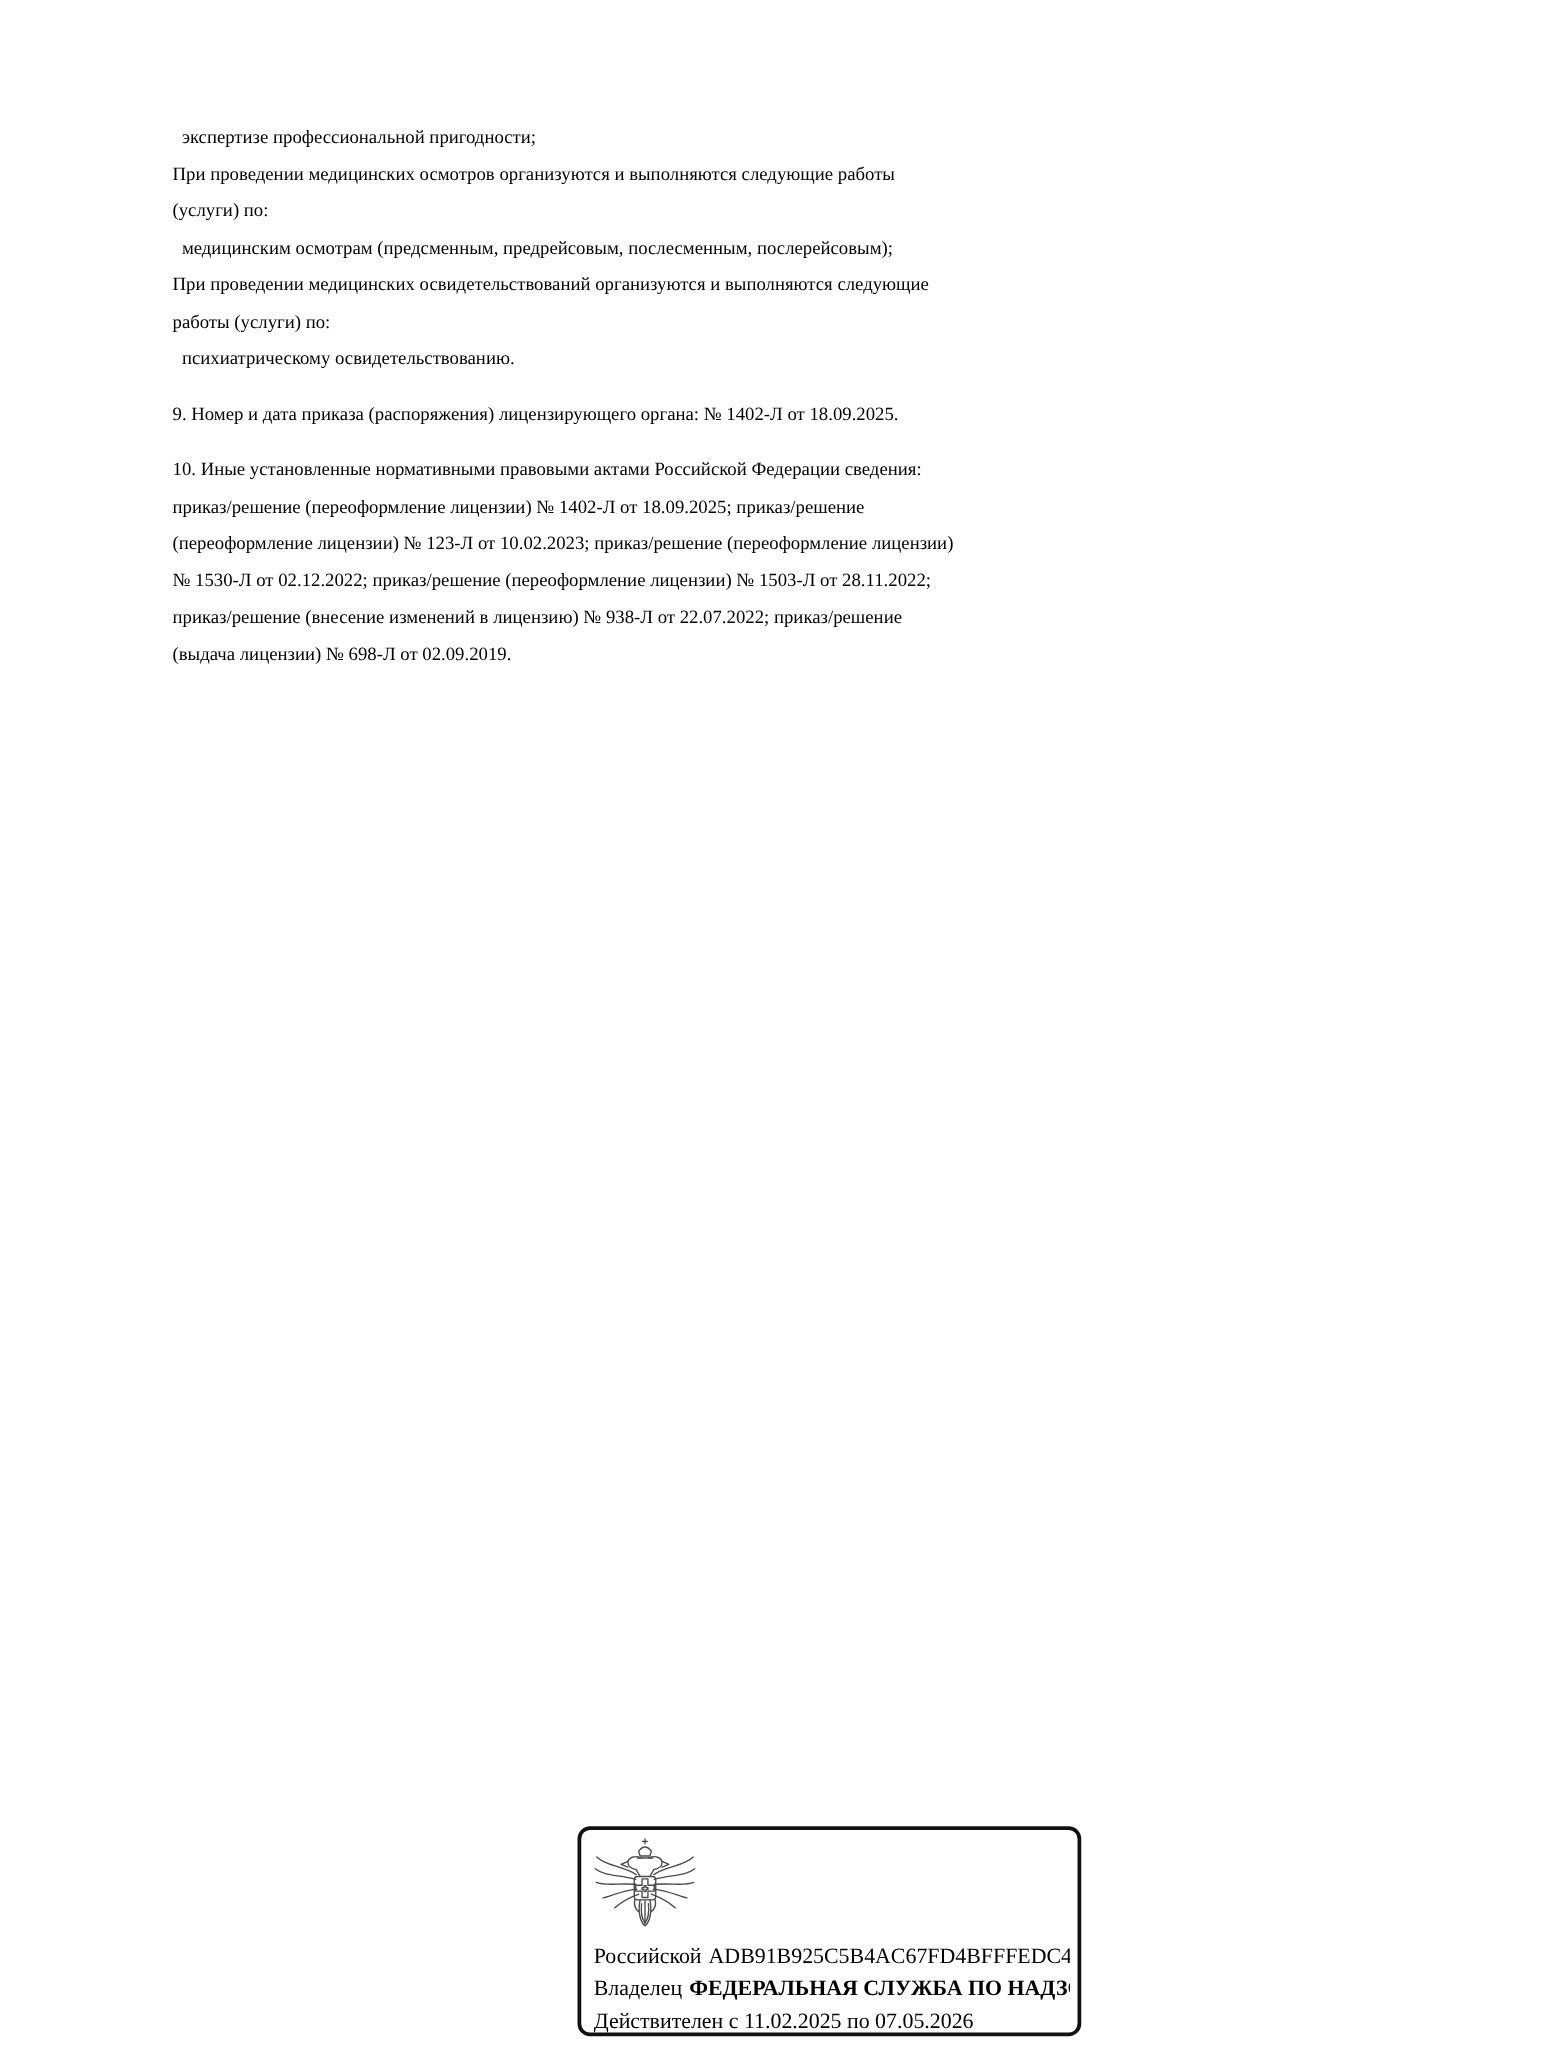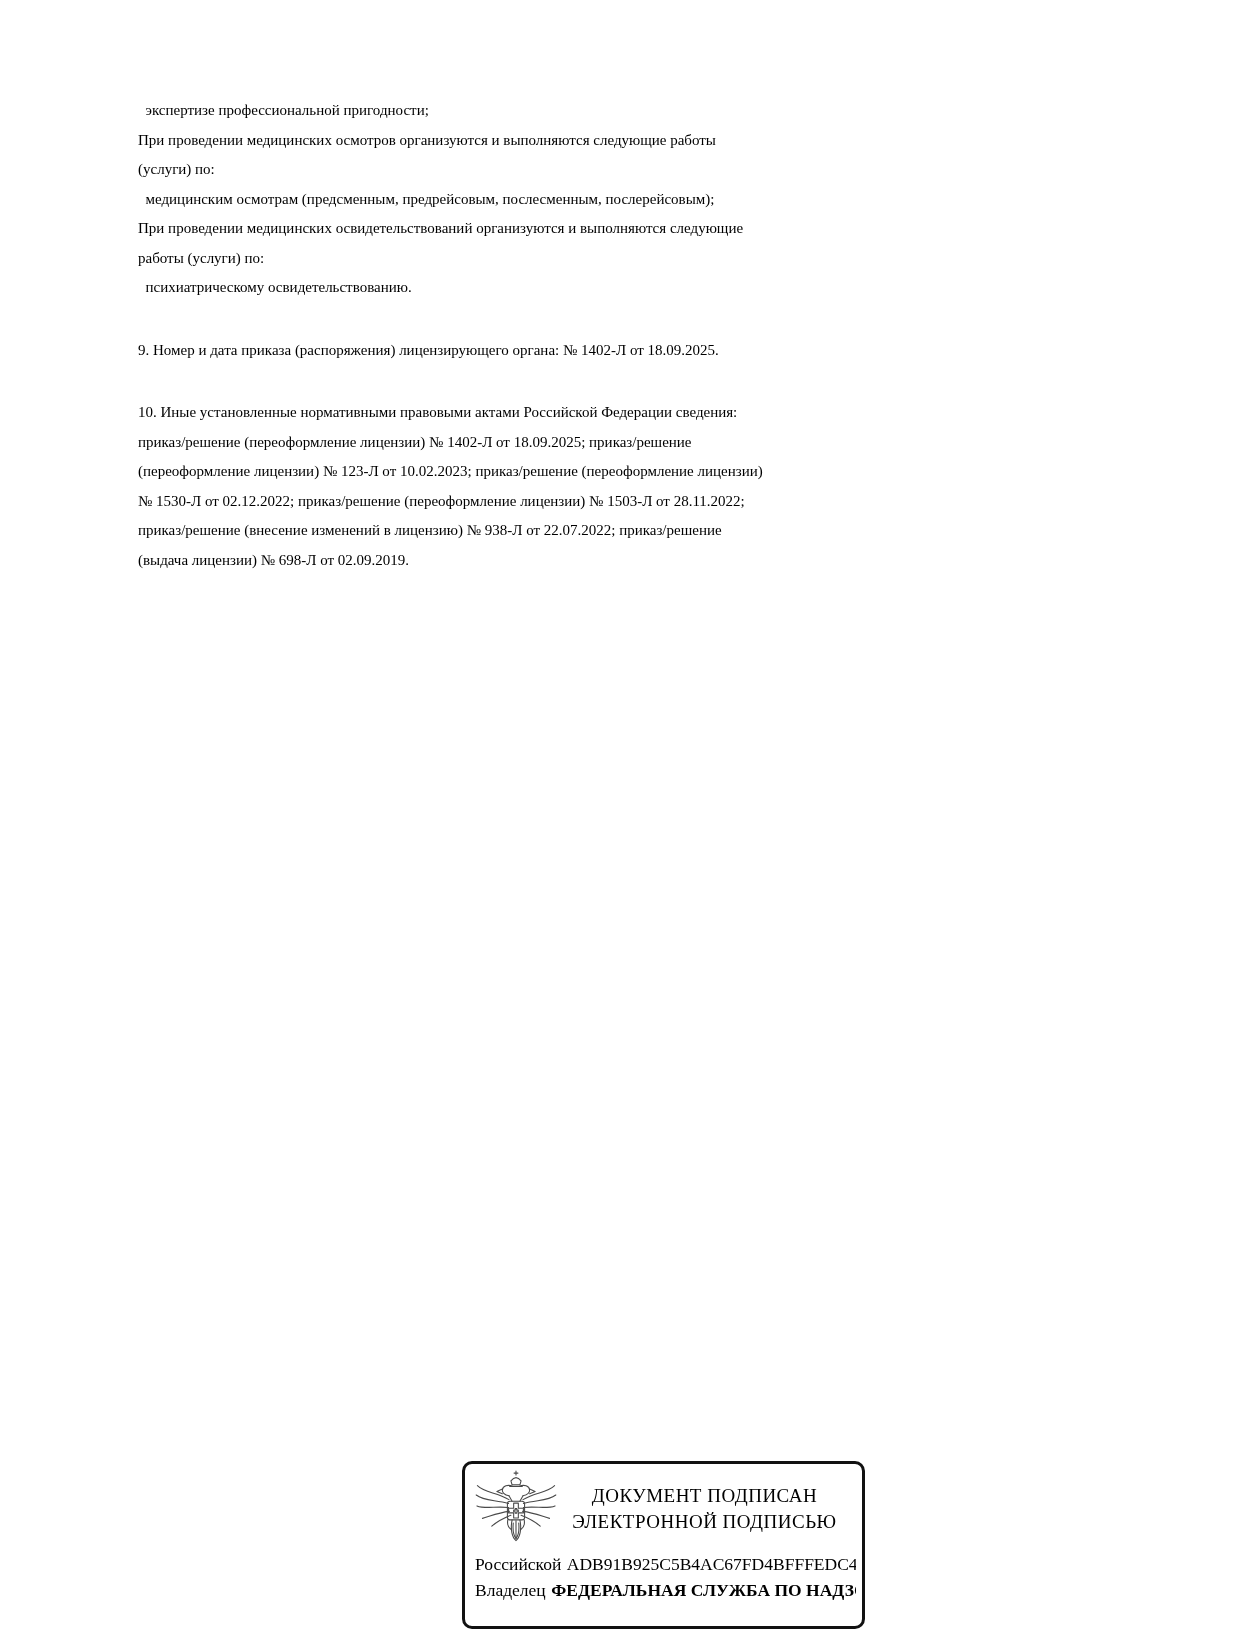--- a/index.html
+++ b/index.html
@@ -22,21 +22,21 @@
     left: 138px;
     top: 96px;
     width: 1015px;
     font-size: 15px;
     line-height: 29.5px;
   }
   .para {
     white-space: pre-wrap;
     margin: 0;
   }
-  .para.gap { margin-top: 33px; }
+  .para.gap { margin-top: 15px; }
 
   
   .stamp {
     position: absolute;
     left: 462px;
     top: 1461px;
     width: 403px;
     height: 168px;
     border: 3px solid #111111;
     border-radius: 10px;
@@ -133,28 +133,25 @@
 
           <path d="M54 49.5 h2 v2 h2 v2 h-2 v2 h-2 v-2 h-2 v-2 h2 z"></path>
 
           <path d="M50 64 C47.5 76 50 86.5 55 90.5 C60 86.5 62.5 76 60 64"></path>
           <path d="M55 65 V88"></path>
           <path d="M51.5 68 C50.5 78 52 84 55 87.5"></path>
           <path d="M58.5 68 C59.5 78 58 84 55 87.5"></path>
           <path d="M44.5 64 Q43 72 48.5 76 M65.5 64 Q67 72 61.5 76"></path>
         </svg>
       </div>
-      <div class="stamp-title">
-        <div>ДОКУМЕНТ ПОДПИСАН</div>
-        <div>ЭЛЕКТРОННОЙ ПОДПИСЬЮ</div>
-      </div>
     </div>
     <div class="stamp-lines">
       <div class="stamp-line">
         <span class="label">Российской</span><span>ADB91B925C5B4AC67FD4BFFFEDC463AE</span>
       </div>
       <div class="stamp-line">
         <span class="label">Владелец</span><span class="owner-value">ФЕДЕРАЛЬНАЯ СЛУЖБА ПО НАДЗОРУ В СФЕРЕ</span>
       </div>
+      <div class="stamp-line">Действителен с 11.02.2025 по 07.05.2026</div>
     </div>
   </div>
 
 </div>
 
 </body></html>

